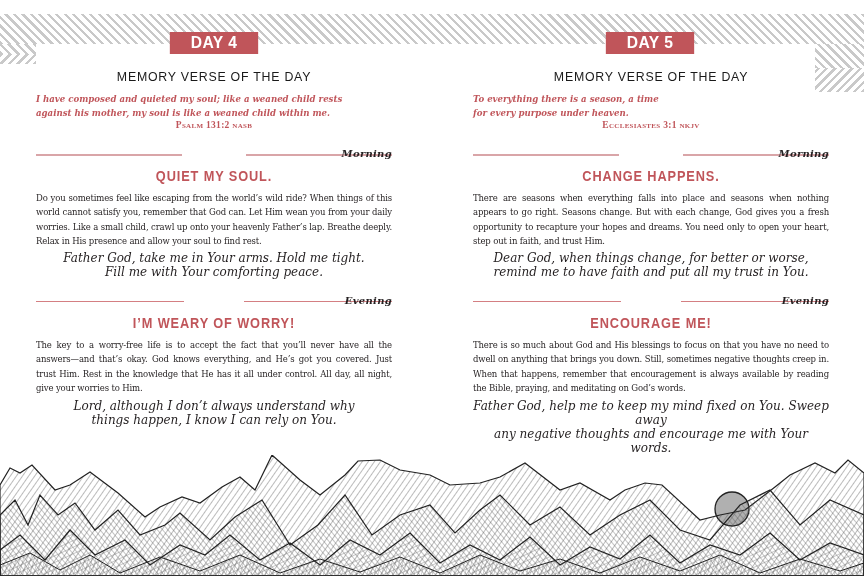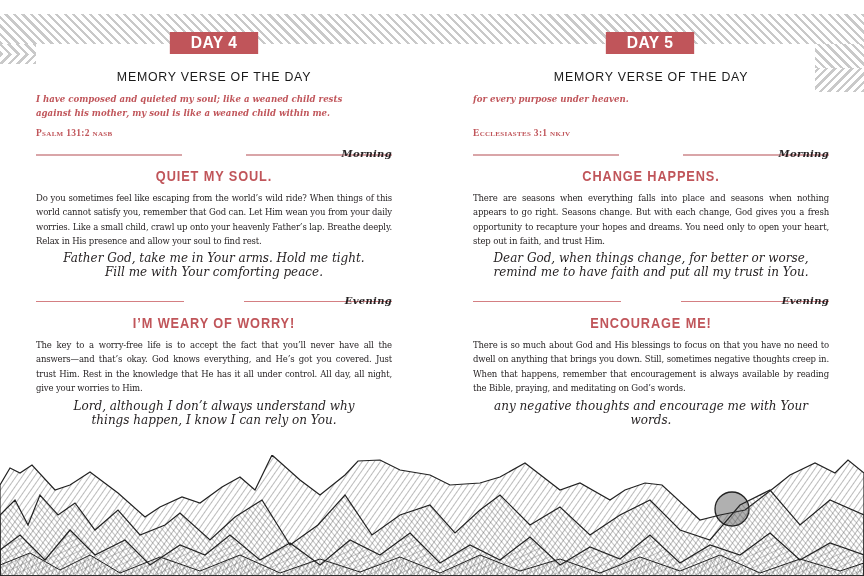--- a/index.html
+++ b/index.html
@@ -8,21 +8,21 @@
   .chev { position:absolute; overflow:hidden; }
   .chev .a { position:absolute; left:0; top:0; width:100%; height:50%; background: repeating-linear-gradient(45deg, #c9c9c9 0 2.2px, #ffffff 2.2px 6px); }
   .chev .b { position:absolute; left:0; top:50%; width:100%; height:50%; background: repeating-linear-gradient(-45deg, #c9c9c9 0 2.2px, #ffffff 2.2px 6px); }
   .whitebox { position:absolute; background:#fff; }
   .page { position:absolute; top:0; width:356px; }
   .page.left { left:36px; }
   .page.right { left:473px; }
   .day-badge { position:absolute; top:32px; height:22px; width:96px; background:#c0555a; color:#fff; font-family:"Liberation Sans", sans-serif; font-weight:bold; font-size:17px; letter-spacing:0.5px; text-align:center; line-height:22px; transform:scaleX(0.92); }
   .mv-title { position:absolute; top:69px; left:0; width:100%; text-align:center; font-family:"Liberation Sans", sans-serif; font-size:13px; letter-spacing:0.8px; color:#1a1a1a; transform:scaleX(0.95); }
   .verse { position:absolute; top:92px; left:0; width:100%; text-align:left; font-family:"DejaVu Serif", serif; font-style:italic; font-size:8.6px; line-height:14px; color:#c0555a; font-weight:bold; }
-  .verse-ref { position:absolute; top:128px; left:0; width:100%; text-align:left; font-family:"Liberation Serif", serif; font-size:9.5px; color:#c0555a; font-variant:small-caps; letter-spacing:0.3px; font-weight:bold; }
+  .verse-ref { position:absolute; top:120px; left:0; width:100%; text-align:center; font-family:"Liberation Serif", serif; font-size:9.5px; color:#c0555a; font-variant:small-caps; letter-spacing:0.3px; font-weight:bold; }
   .divider { position:absolute; left:0; width:100%; height:14px; }
   .divider .line { position:absolute; top:7px; height:1.5px; background:#d9a5a8; }
   .divider .line.l { left:0; }
   .divider .line.r { right:0; }
   .divider .lbl { position:absolute; left:0; width:100%; top:0; text-align:right; font-family:"DejaVu Serif", serif; font-style:italic; font-weight:bold; font-size:10px; line-height:14px; color:#231f20; letter-spacing:0.3px; }
   .divider.even .line { background:#d47f82; height:1px; }
   .heading { position:absolute; left:0; width:100%; text-align:center; font-family:"Liberation Sans", sans-serif; font-weight:bold; font-size:14.5px; letter-spacing:1px; color:#c0555a; transform:scaleX(0.88); }
   .body-text { position:absolute; left:0; width:356px; font-family:"DejaVu Serif", serif; font-size:8.5px; line-height:14.3px; text-align:justify; color:#231f20; letter-spacing:-0.15px; }
   .prayer { position:absolute; left:0; width:100%; text-align:center; font-family:"DejaVu Serif", serif; font-style:italic; font-size:12px; line-height:14px; color:#231f20; }
   .mountains { position:absolute; left:0; top:455px; width:864px; height:121px; }
@@ -76,20 +76,21 @@
   <div class="prayer" style="top:399px;">
     <div>Lord, although I don’t always understand why</div>
     <div>things happen, I know I can rely on You.</div>
   </div>
 </div>
 
 <div class="page right">
   <div class="day-badge" style="left:129px;">DAY 5</div>
   <div class="mv-title">MEMORY VERSE OF THE DAY</div>
   <div class="verse">
+    <div>To everything there is a season, a time</div>
     <div>for every purpose under heaven.</div>
   </div>
   <div class="verse-ref">Ecclesiastes 3:1 nkjv</div>
 
   <div class="divider" style="top:147px;">
     <div class="line l" style="width:146px;"></div>
     <div class="line r" style="width:146px;"></div>
     <div class="lbl">Morning</div>
   </div>
   <div class="heading" style="top:168px;">CHANGE HAPPENS.</div>
@@ -100,20 +101,21 @@
   </div>
 
   <div class="divider even" style="top:294px;">
     <div class="line l" style="width:148px;"></div>
     <div class="line r" style="width:148px;"></div>
     <div class="lbl">Evening</div>
   </div>
   <div class="heading" style="top:315px;">ENCOURAGE ME!</div>
   <div class="body-text" style="top:338px;">There is so much about God and His blessings to focus on that you have no need to dwell on anything that brings you down. Still, sometimes negative thoughts creep in. When that happens, remember that encouragement is always available by reading the Bible, praying, and meditating on God’s words.</div>
   <div class="prayer" style="top:399px;">
+    <div>Father God, help me to keep my mind fixed on You. Sweep away</div>
     <div>any negative thoughts and encourage me with Your words.</div>
   </div>
 </div>
 
 <svg class="mountains" viewBox="0 0 864 121" preserveAspectRatio="none">
   <defs>
     <pattern id="hatchA" width="5" height="5" patternUnits="userSpaceOnUse" patternTransform="rotate(35)">
       <line x1="0" y1="0" x2="0" y2="5" stroke="#555" stroke-width="0.8"></line>
     </pattern>
     <pattern id="hatchB" width="4" height="4" patternUnits="userSpaceOnUse" patternTransform="rotate(-40)">

